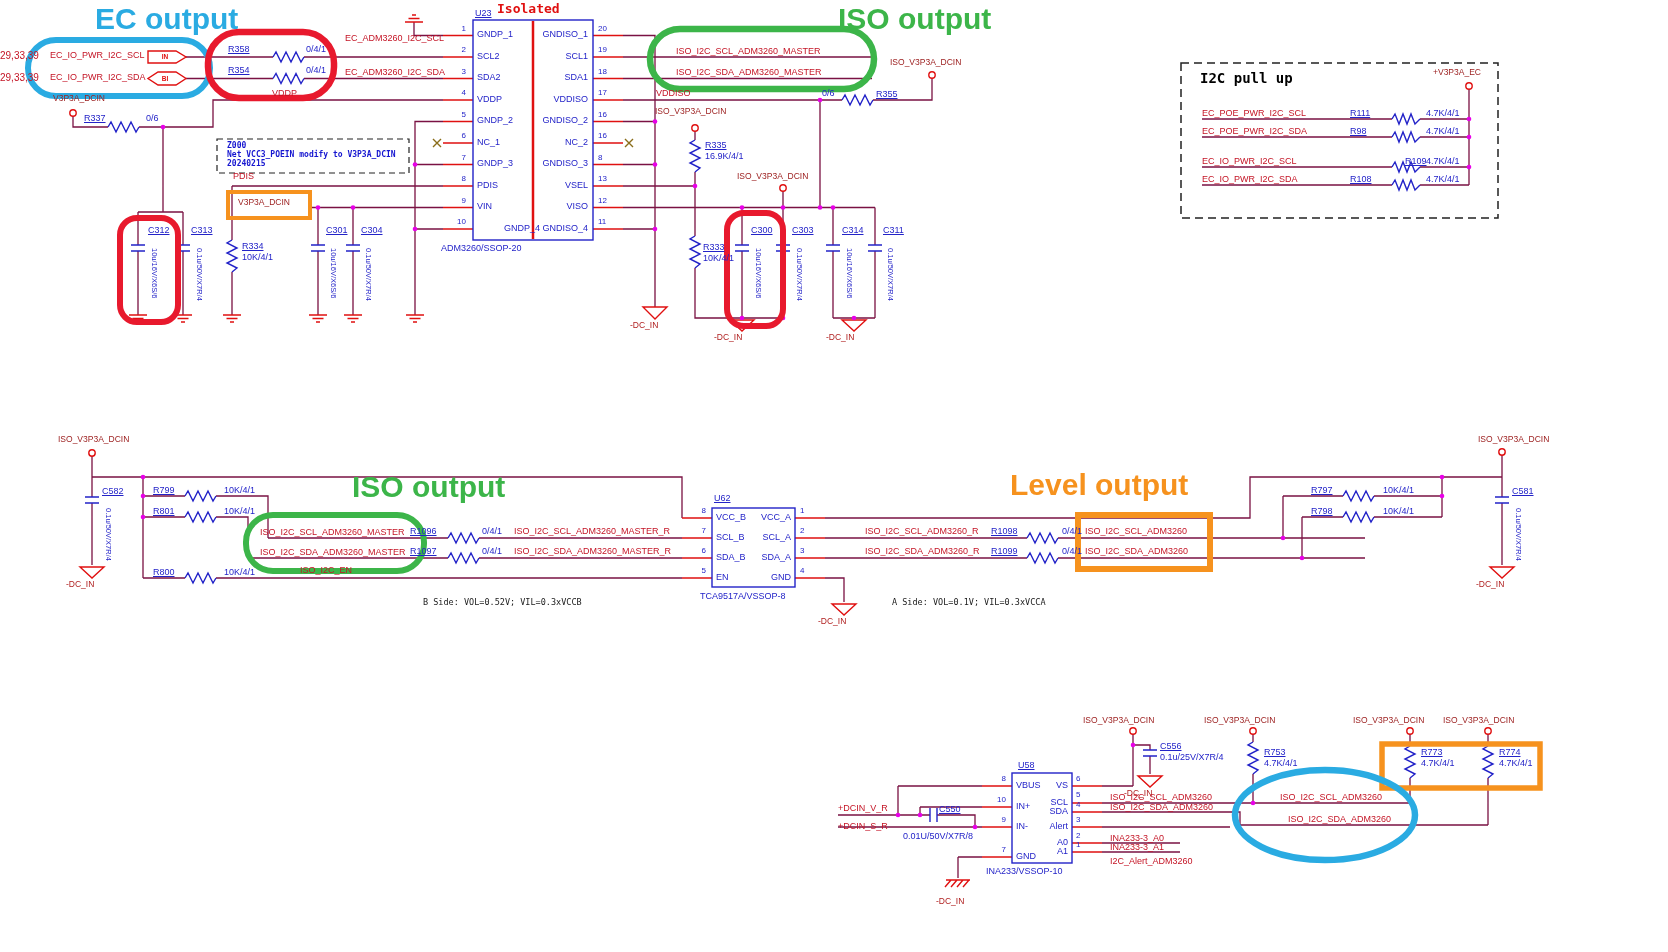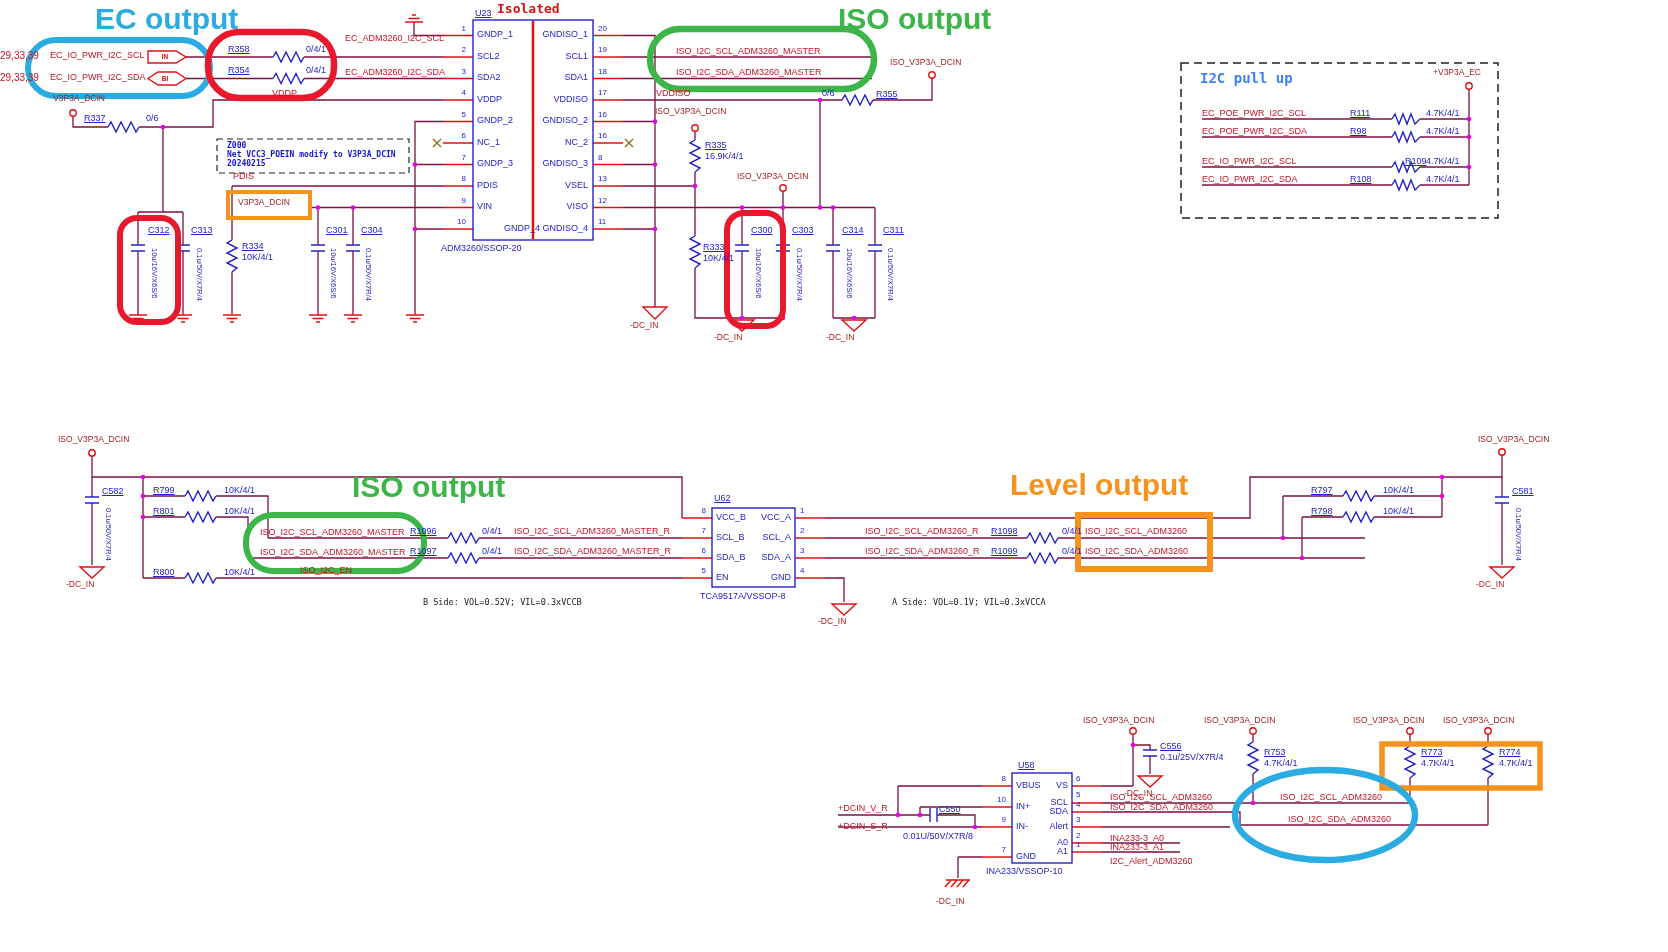--- a/index.html
+++ b/index.html
@@ -8,21 +8,21 @@
   i{position:absolute;font-style:normal;white-space:nowrap;line-height:1}
   .r{color:#c41425;font-size:9px}
   .rs{color:#c41425;font-size:10px}
   .pt{color:#e01010;font-size:6.5px;font-weight:bold;width:30px;text-align:center}
   .b{color:#2323c8;font-size:9px}
   .u{text-decoration:underline}
   .v{color:#2323c8;font-size:7.5px;writing-mode:vertical-rl}
   .pw{color:#9d2121;font-size:8.5px}
   .g{color:#b02020;font-size:8.5px}
   .n{color:#1616d0;font:bold 8px "DejaVu Sans Mono",monospace}
-  .mt{color:#3b82f6;font:bold 14px "DejaVu Sans Mono",monospace}
+  .mt{color:#000000;font:bold 14px "DejaVu Sans Mono",monospace}
   .iso{color:#e01010;font:bold 13px "DejaVu Sans Mono",monospace}
   .sd{color:#1a1a1a;font:8.5px "DejaVu Sans Mono",monospace}
   .an{font-weight:bold;font-size:30px}
   .pn{color:#2323c8;font-size:8px}
   .pm{color:#2323c8;font-size:9px}
   .ra{text-align:right}
   .w20{width:20px}.w30{width:30px}.w50{width:50px}.w60{width:60px}
 </style>
 </head>
 <body>

